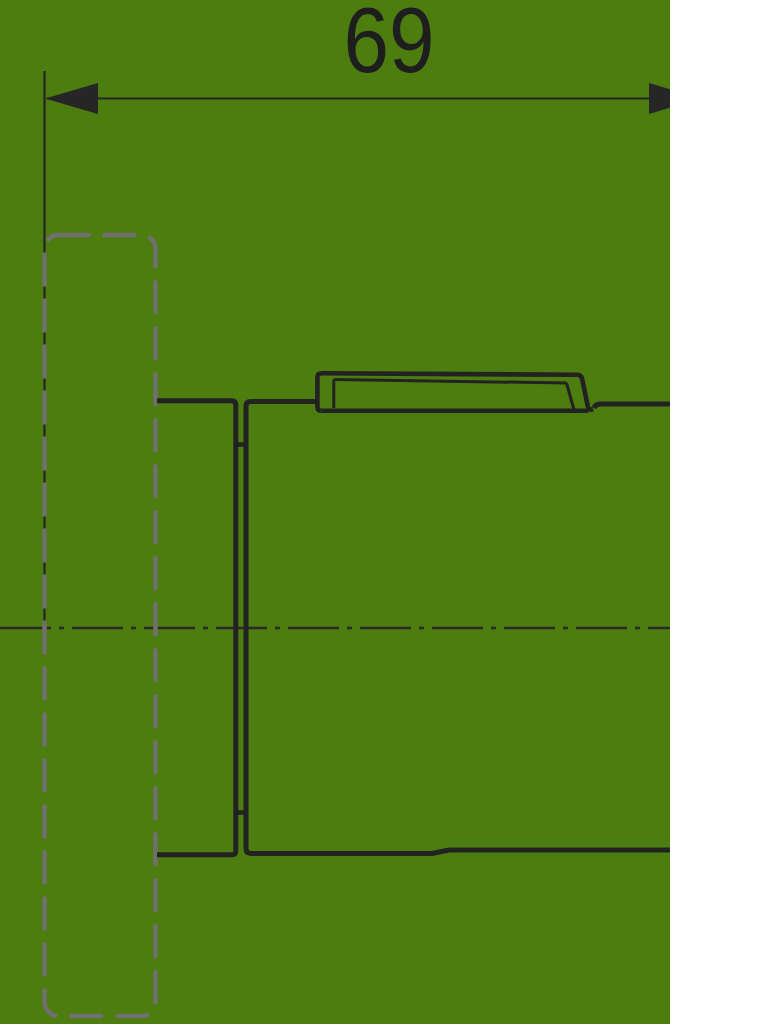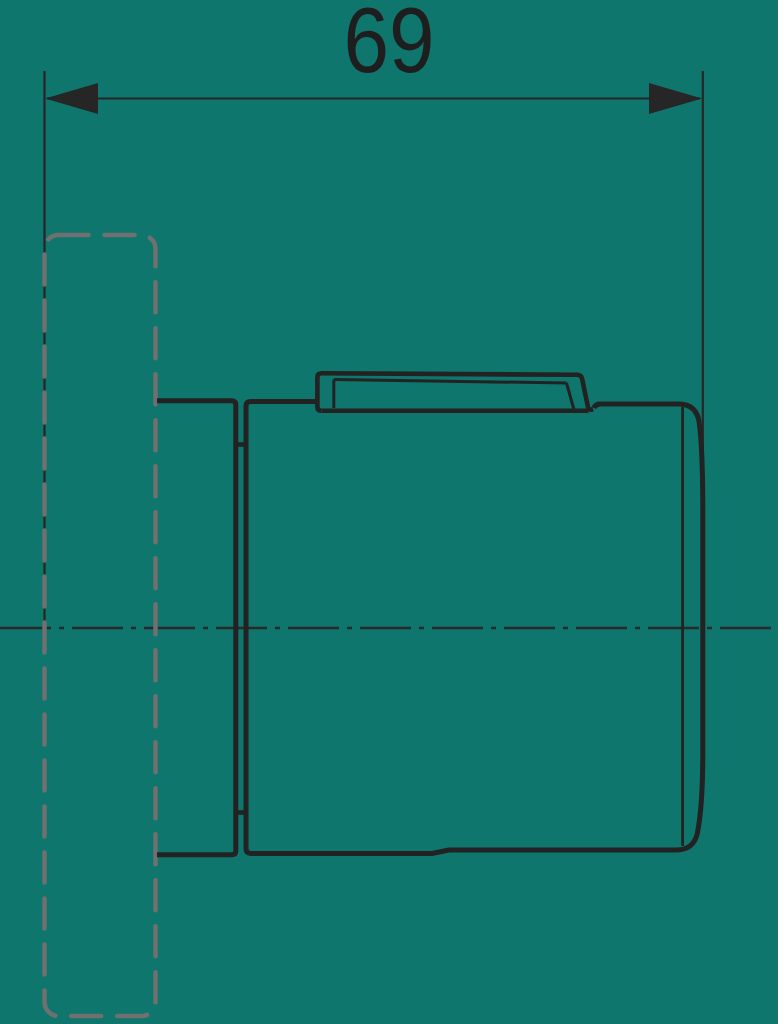--- a/index.html
+++ b/index.html
@@ -1,16 +1,16 @@
 <!DOCTYPE html>
 <html><head>
 <meta charset="utf-8">
 <style>
   html,body{margin:0;padding:0;background:#ffffff;}
-  .page{width:778px;height:1024px;position:relative;background:#0f766e;overflow:hidden;text-align:right;}
+  .page{width:670px;height:1024px;position:relative;background:#4d7c0f;overflow:hidden;text-align:right;}
   svg{display:block;}
   text{font-family:"Liberation Sans", sans-serif;}
 </style>
 </head>
 <body>
 
 <div class="page">
 <svg width="778" height="1024" viewBox="0 0 778 1024" fill="none">
 
   <line x1="0" y1="628" x2="778" y2="628" stroke="#2a2a2a" stroke-width="2.4" stroke-dasharray="51 8 5 8"></line>

